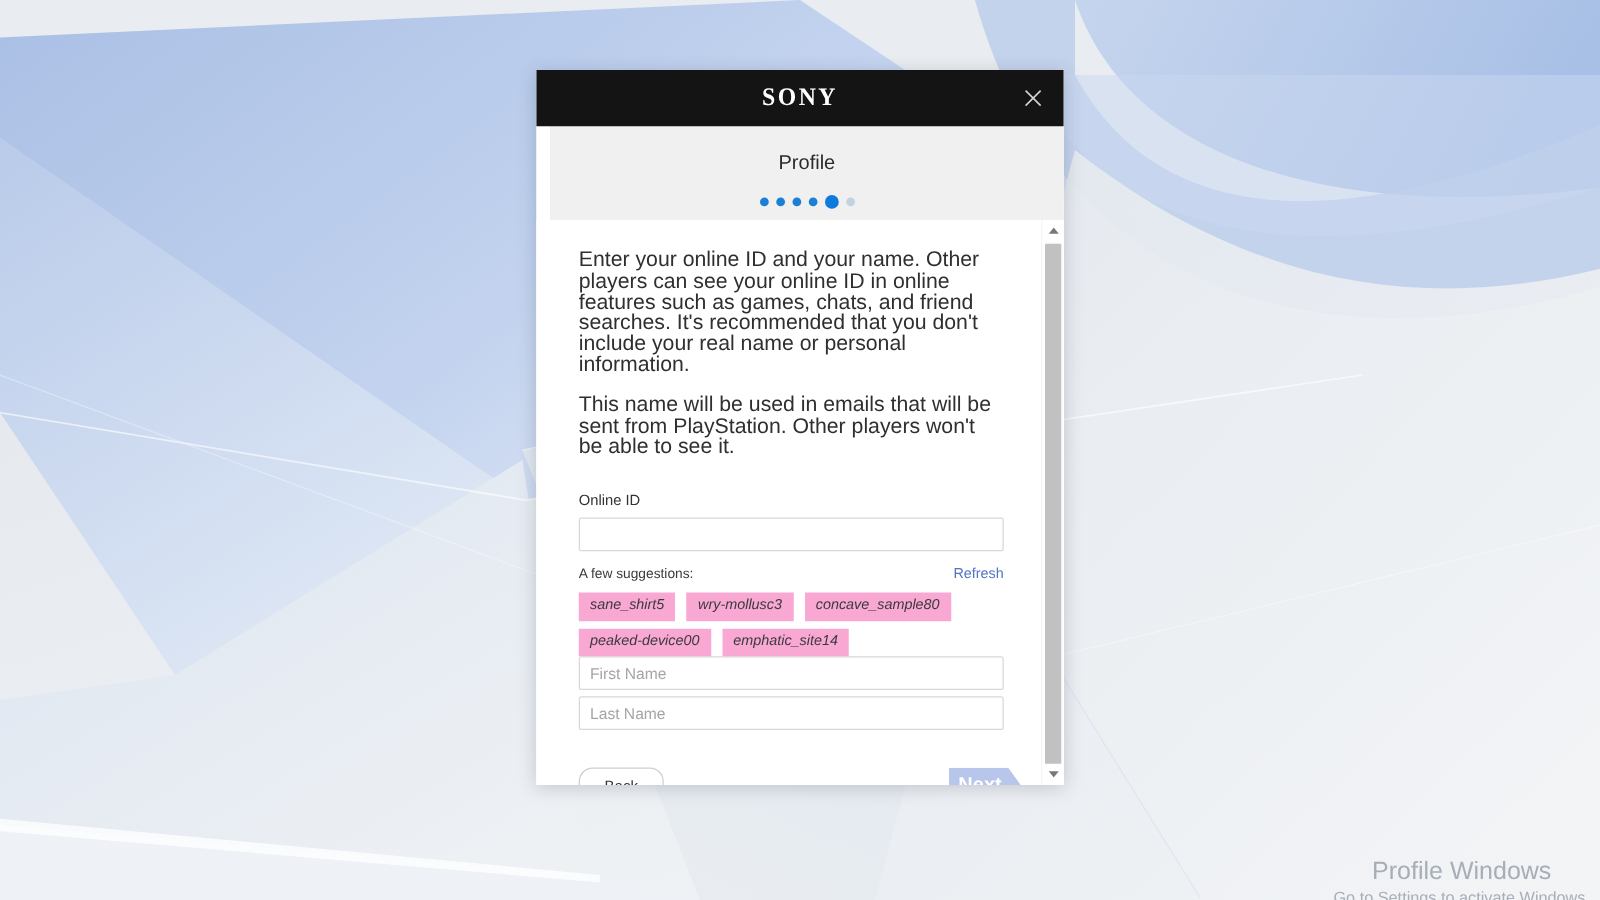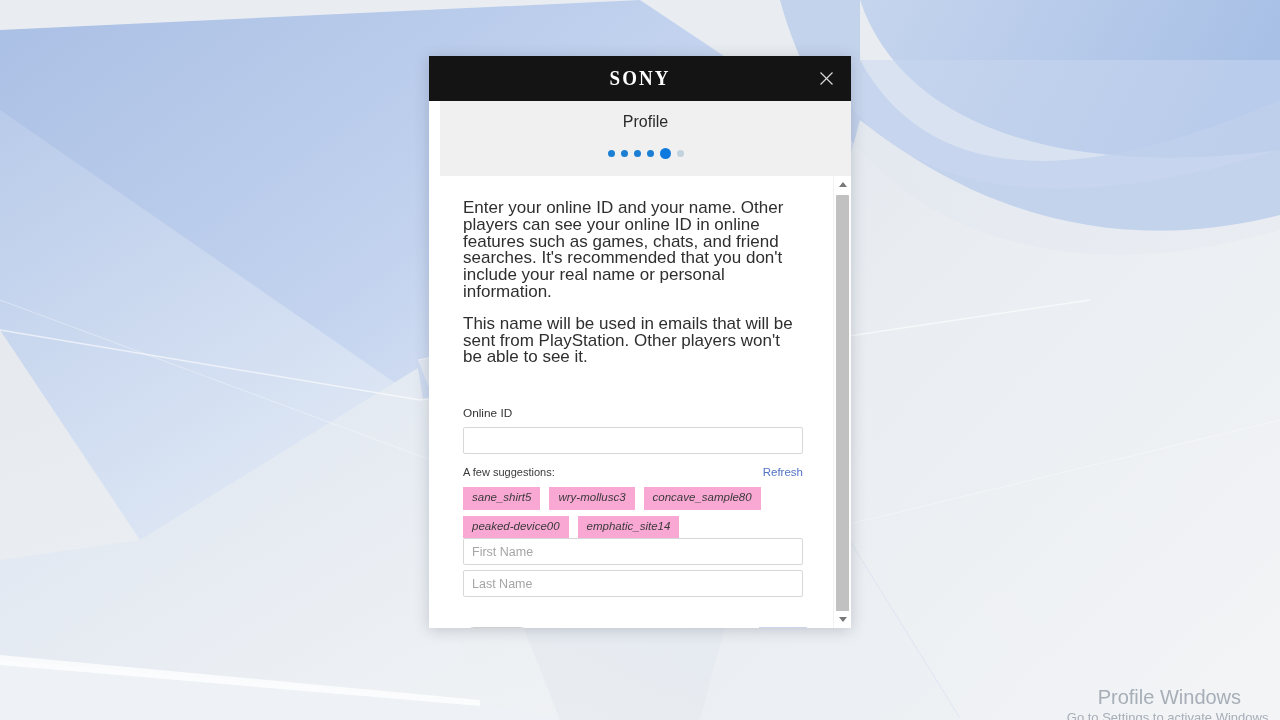--- a/index.html
+++ b/index.html
@@ -92,21 +92,21 @@
   }
   #close-button svg { display: block; }
 
   
   #subheader {
     flex: 0 0 75px;
     background: #f0f0f0;
     display: flex;
     flex-direction: column;
     align-items: center;
-    justify-content: flex-start;
+    justify-content: center;
     padding-top: 12px;
     box-sizing: border-box;
     margin-left: 11px;
   }
   #page-title {
     font-size: 16px;
     color: #2b2b2b;
     font-family: "Liberation Sans", sans-serif;
     margin-bottom: 16px;
   }
@@ -153,21 +153,21 @@
     color: #2f2f2f;
     margin: 0 0 15px 0;
     max-width: 342px;
   }
 
   .field-label {
     font-size: 11.8px;
     color: #333333;
     margin: 0 0 7px 0;
   }
-  #online-id-label { margin-top: 40px; }
+  #online-id-label { margin-top: 27px; }
 
   .text-input {
     display: block;
     width: 340px;
     height: 27px;
     box-sizing: border-box;
     border: 1px solid #d8d8d8;
     border-radius: 2px;
     background: #ffffff;
     padding: 0 8px;

